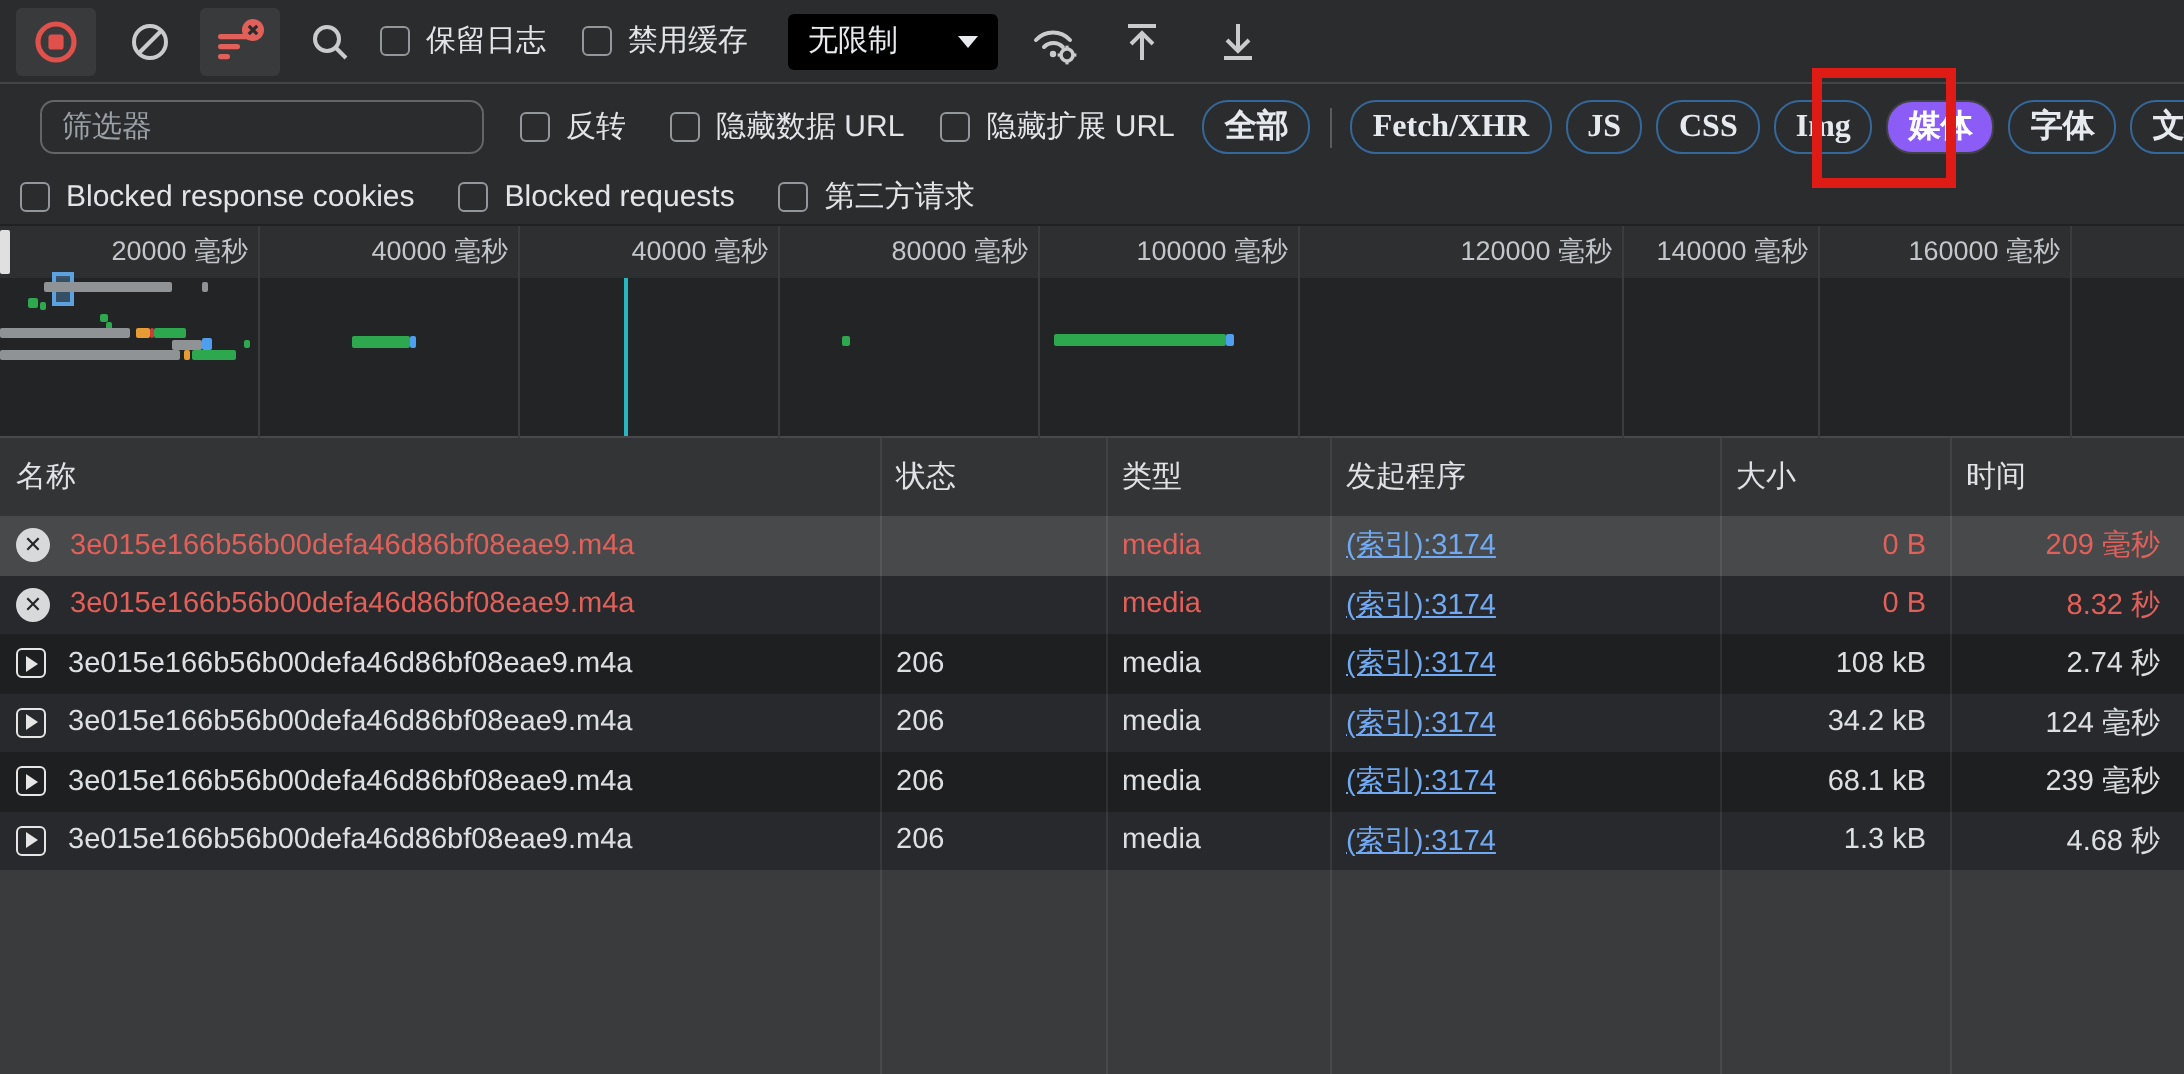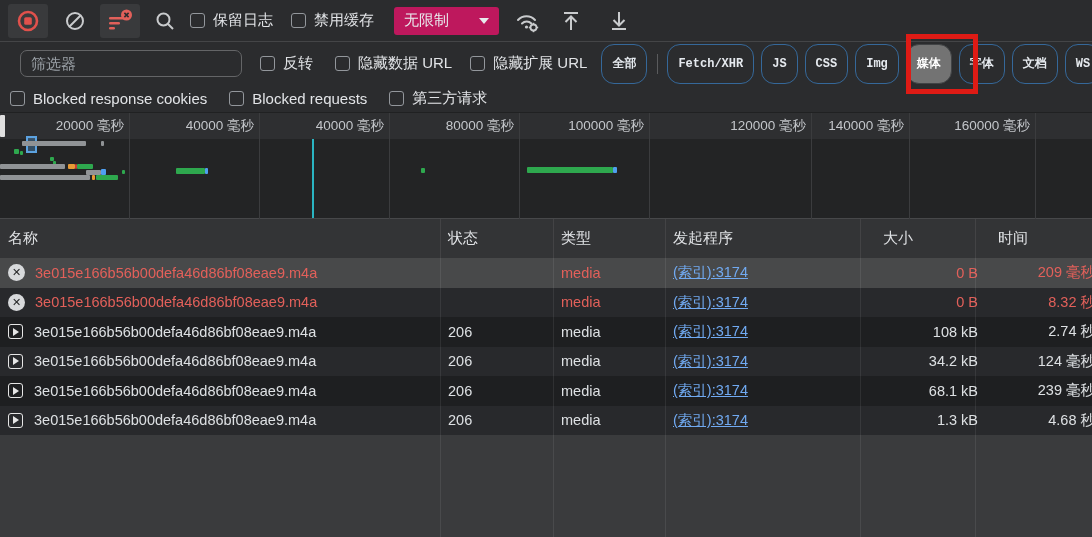--- a/index.html
+++ b/index.html
@@ -8,37 +8,37 @@
 
   
   #toolbar { position:absolute; left:0; top:0; width:1092px; height:42px;
     background:#2b2c2e; border-bottom:1px solid #444547; display:flex; align-items:center; }
   .tool-btn-raised { width:40px; height:34px; background:#393a3c; border-radius:3px;
     display:flex; align-items:center; justify-content:center; border:none; cursor:pointer; }
   .icon-btn { background:none; border:none; display:flex; align-items:center; justify-content:center; cursor:pointer; }
   .cb { width:15px; height:15px; border:1.5px solid #93979c; border-radius:3px;
     background:transparent; display:inline-block; flex:none; cursor:pointer; }
   .cb-label { font-size:15px; color:#e2e4e7; margin-left:8px; white-space:nowrap; }
-  #throttling { height:28px; min-width:105px; background:#be185d; border-radius:3px;
+  #throttling { height:28px; min-width:105px; background:#000000; border-radius:3px;
     display:flex; align-items:center; padding:0 10px; cursor:pointer; }
   #throttling .val { font-size:15px; color:#e8eaed; flex:1; }
   .caret-down { width:0; height:0; border-left:5px solid transparent;
     border-right:5px solid transparent; border-top:6px solid #e8eaed; margin-left:14px; }
 
   
   #filter-row { position:absolute; left:0; top:43px; width:1092px; height:41px;
     display:flex; align-items:center;padding-left:12px; }
   #filter-input { width:222px; height:27px; margin-left:8px; background:transparent;
     border:1px solid #646567; border-radius:7px; color:#d7d9db; font-size:15px;
     padding:0 10px; outline:none; font-family:inherit; }
   #filter-input::placeholder { color:#9aa0a6; }
-  .pill { height:40px; border:1px solid #35689a; border-radius:13px; background:transparent;
-    color:#e6eaef; font-size:12px; font-weight:bold; padding:0 10px; margin-right:7px;
-    cursor:pointer; white-space:nowrap; font-family:Liberation Mono, monospace; flex:none; }
-  .pill.selected { background:#737373; border-color:#414345; color:#ffffff; }
+  .pill { height:27px; border:1px solid #35689a; border-radius:13px; background:transparent;
+    color:#e6eaef; font-size:16px; font-weight:bold; padding:0 10px; margin-right:7px;
+    cursor:pointer; white-space:nowrap; font-family:Liberation Serif, serif; flex:none; }
+  .pill.selected { background:#8b5cf6; border-color:#414345; color:#ffffff; }
   .pill-sep { width:1px; height:20px; background:#5a5b5d; margin:0 9px 0 3px; flex:none; }
 
   
   #filter-row2 { position:absolute; left:0; top:84px; width:1092px; height:29px;
     display:flex; align-items:center; border-bottom:1px solid #202122; }
 
   
   #timeline { position:absolute; left:0; top:113px; width:1092px; height:106px;
     background:#232425; border-bottom:1px solid #47484a; }
   #tl-header { position:absolute; left:0; top:0; width:100%; height:26px; background:#2e2f31; }
@@ -58,21 +58,21 @@
   #table { position:absolute; left:0; top:219px; width:1092px; height:318px; display:flex; flex-direction:column; }
   #thead { height:39px; background:#333436; display:flex; align-items:center; flex:none; }
   .hcell { font-size:15px; color:#e0e2e5; padding-left:8px; white-space:nowrap; overflow:hidden; }
   .trow { height:29.5px; display:flex; align-items:center; flex:none; cursor:pointer; }
   .trow.shade-hl { background:#48494a; }
   .trow.shade-a { background:#28292c; }
   .trow.shade-b { background:#1e1f21; }
   .cell { font-size:14.5px; color:#dde0e3; white-space:nowrap; overflow:hidden; padding-left:8px; }
   .col-0 { width:440px; flex:none; } .col-1 { width:113px; flex:none; }
   .col-2 { width:112px; flex:none; } .col-3 { width:195px; flex:none; }
-  .col-4 { width:115px; flex:none; text-align:right; padding-right:12px;margin-left:15px; }
+  .col-4 { width:115px; flex:none; text-align:right; padding-right:12px; }
   .col-5 { width:117px; flex:none; text-align:right; padding-right:12px; }
   #thead .col-4, #thead .col-5 { text-align:left; padding-right:0; }
   .c-name { display:flex; align-items:center; }
   .trow.error .cell { color:#e2605a; }
   .link { color:#71aaf2; text-decoration:underline; cursor:pointer; }
   .cancel-icon { width:17px; height:17px; border-radius:50%; background:#d7d9db; color:#232425;
     font-size:11px; font-weight:bold; display:flex; align-items:center; justify-content:center;
     margin-right:10px; flex:none; }
   .play-icon { width:15px; height:15px; border:1.5px solid #e6e6e6; border-radius:3px;
     display:flex; align-items:center; justify-content:center; margin-right:11px; flex:none; }

